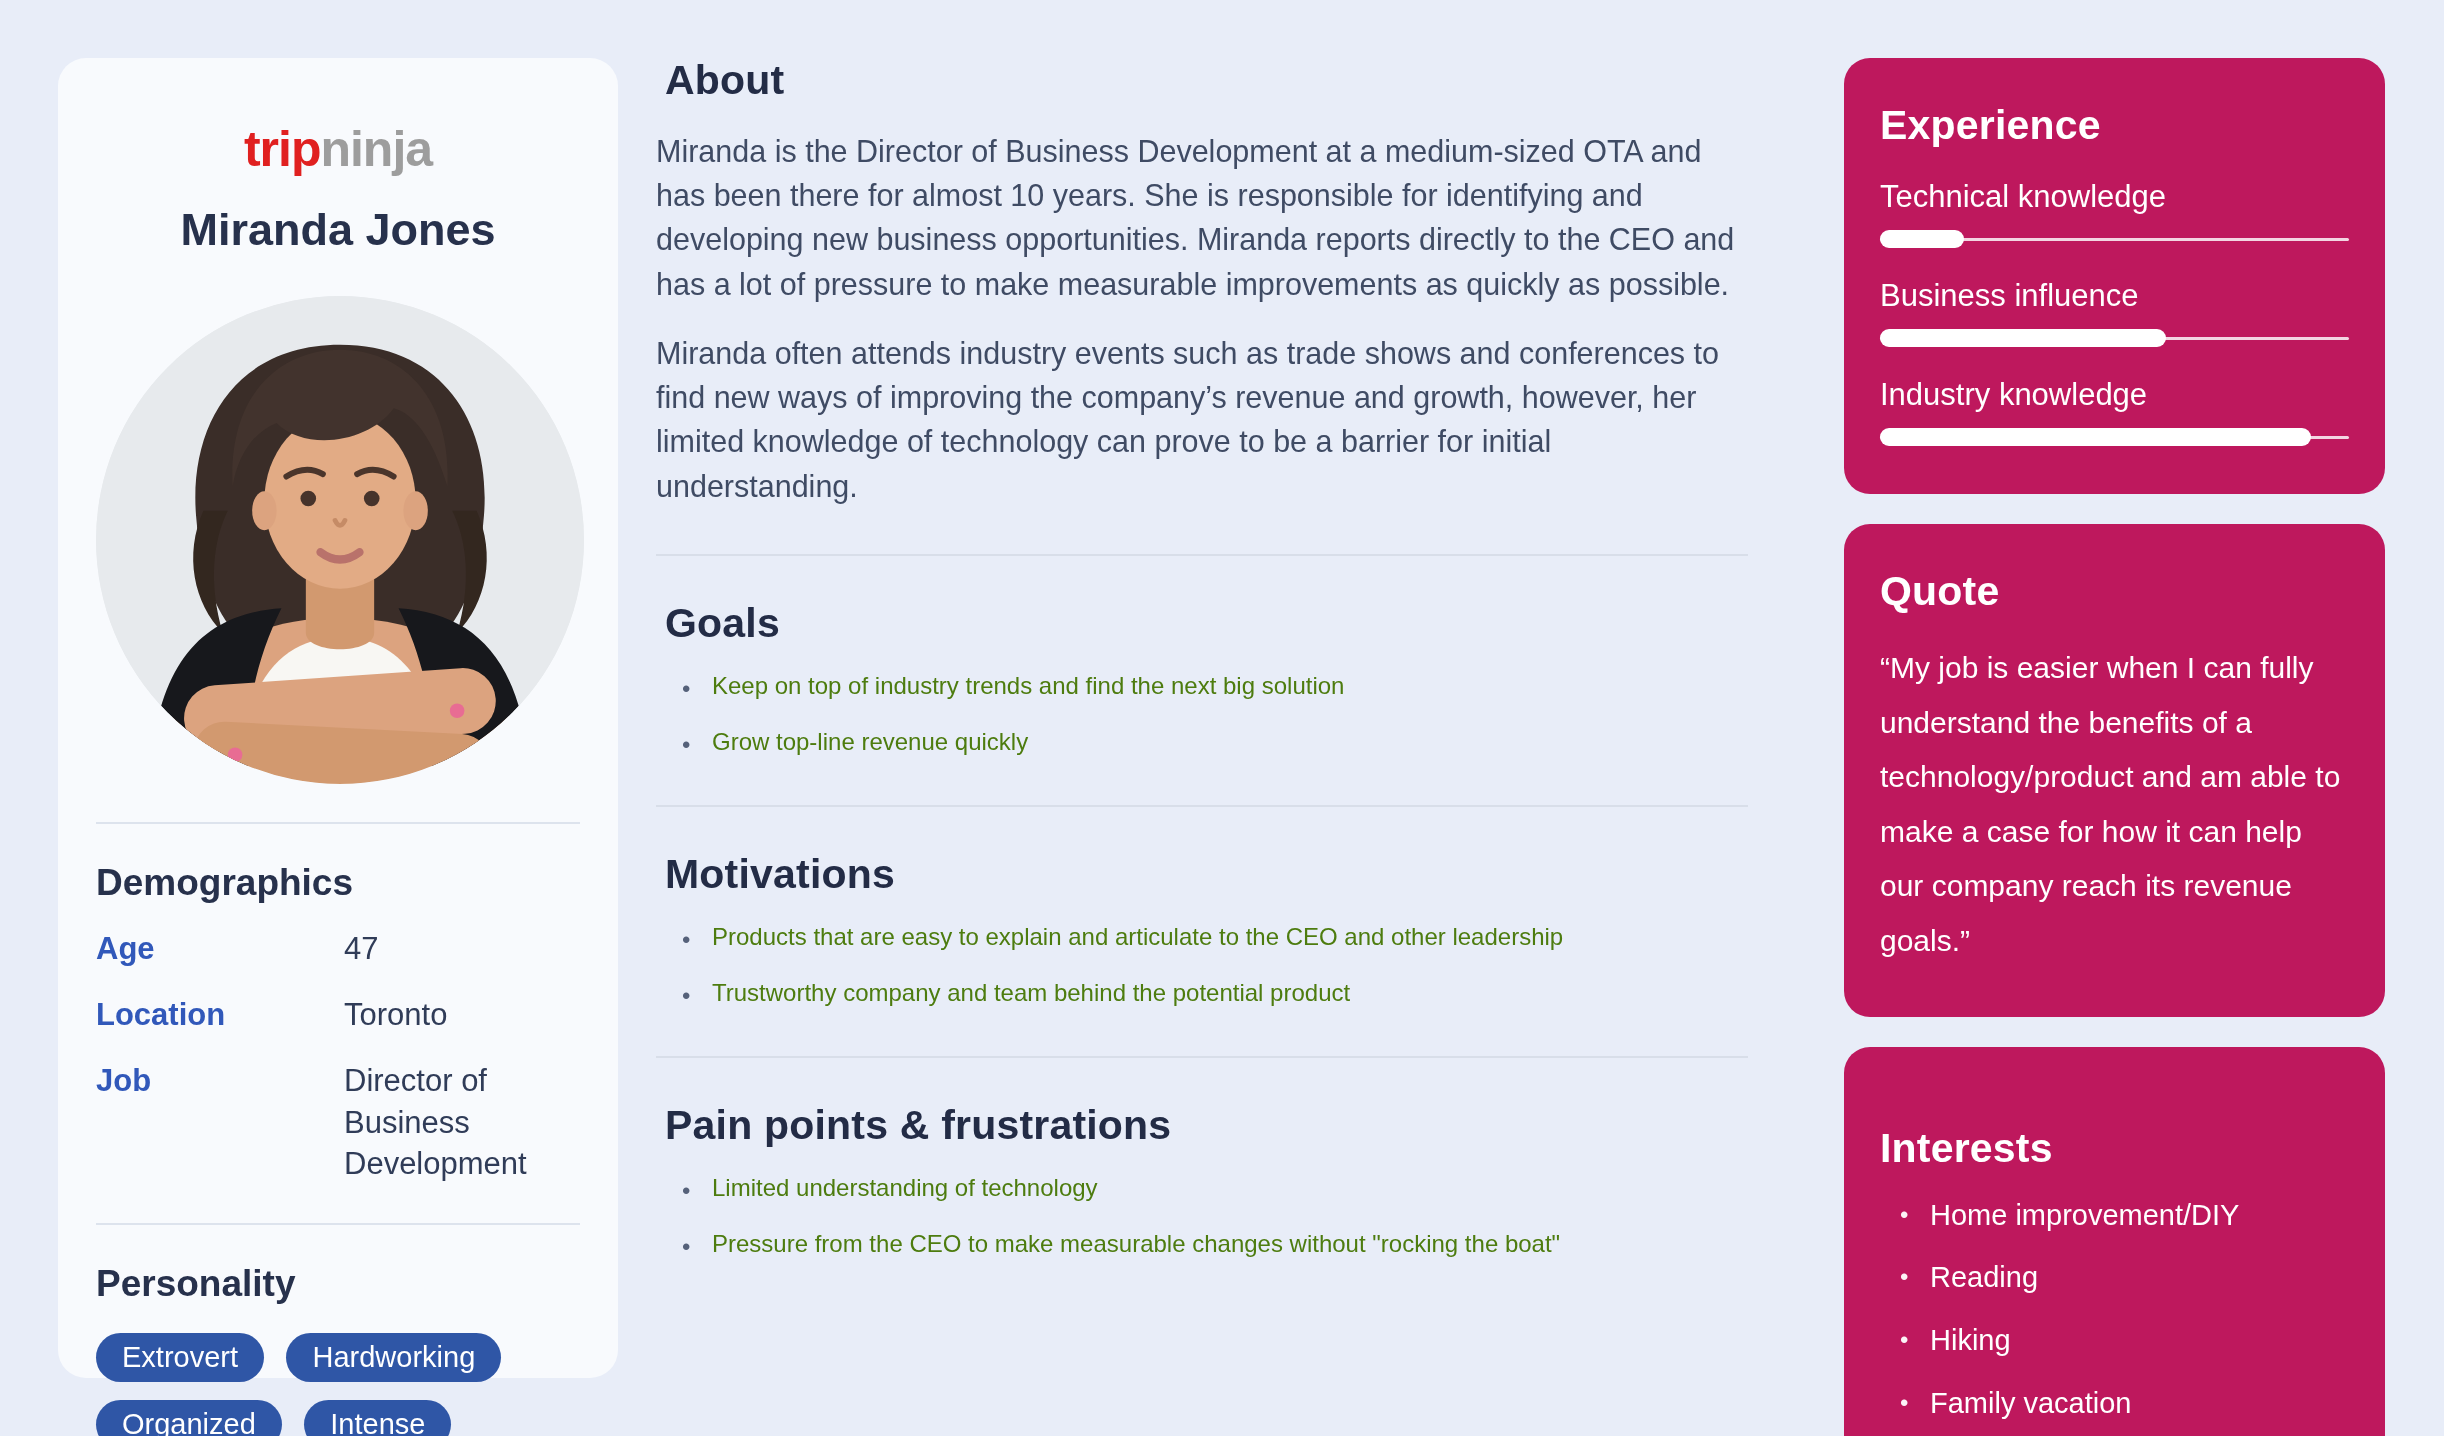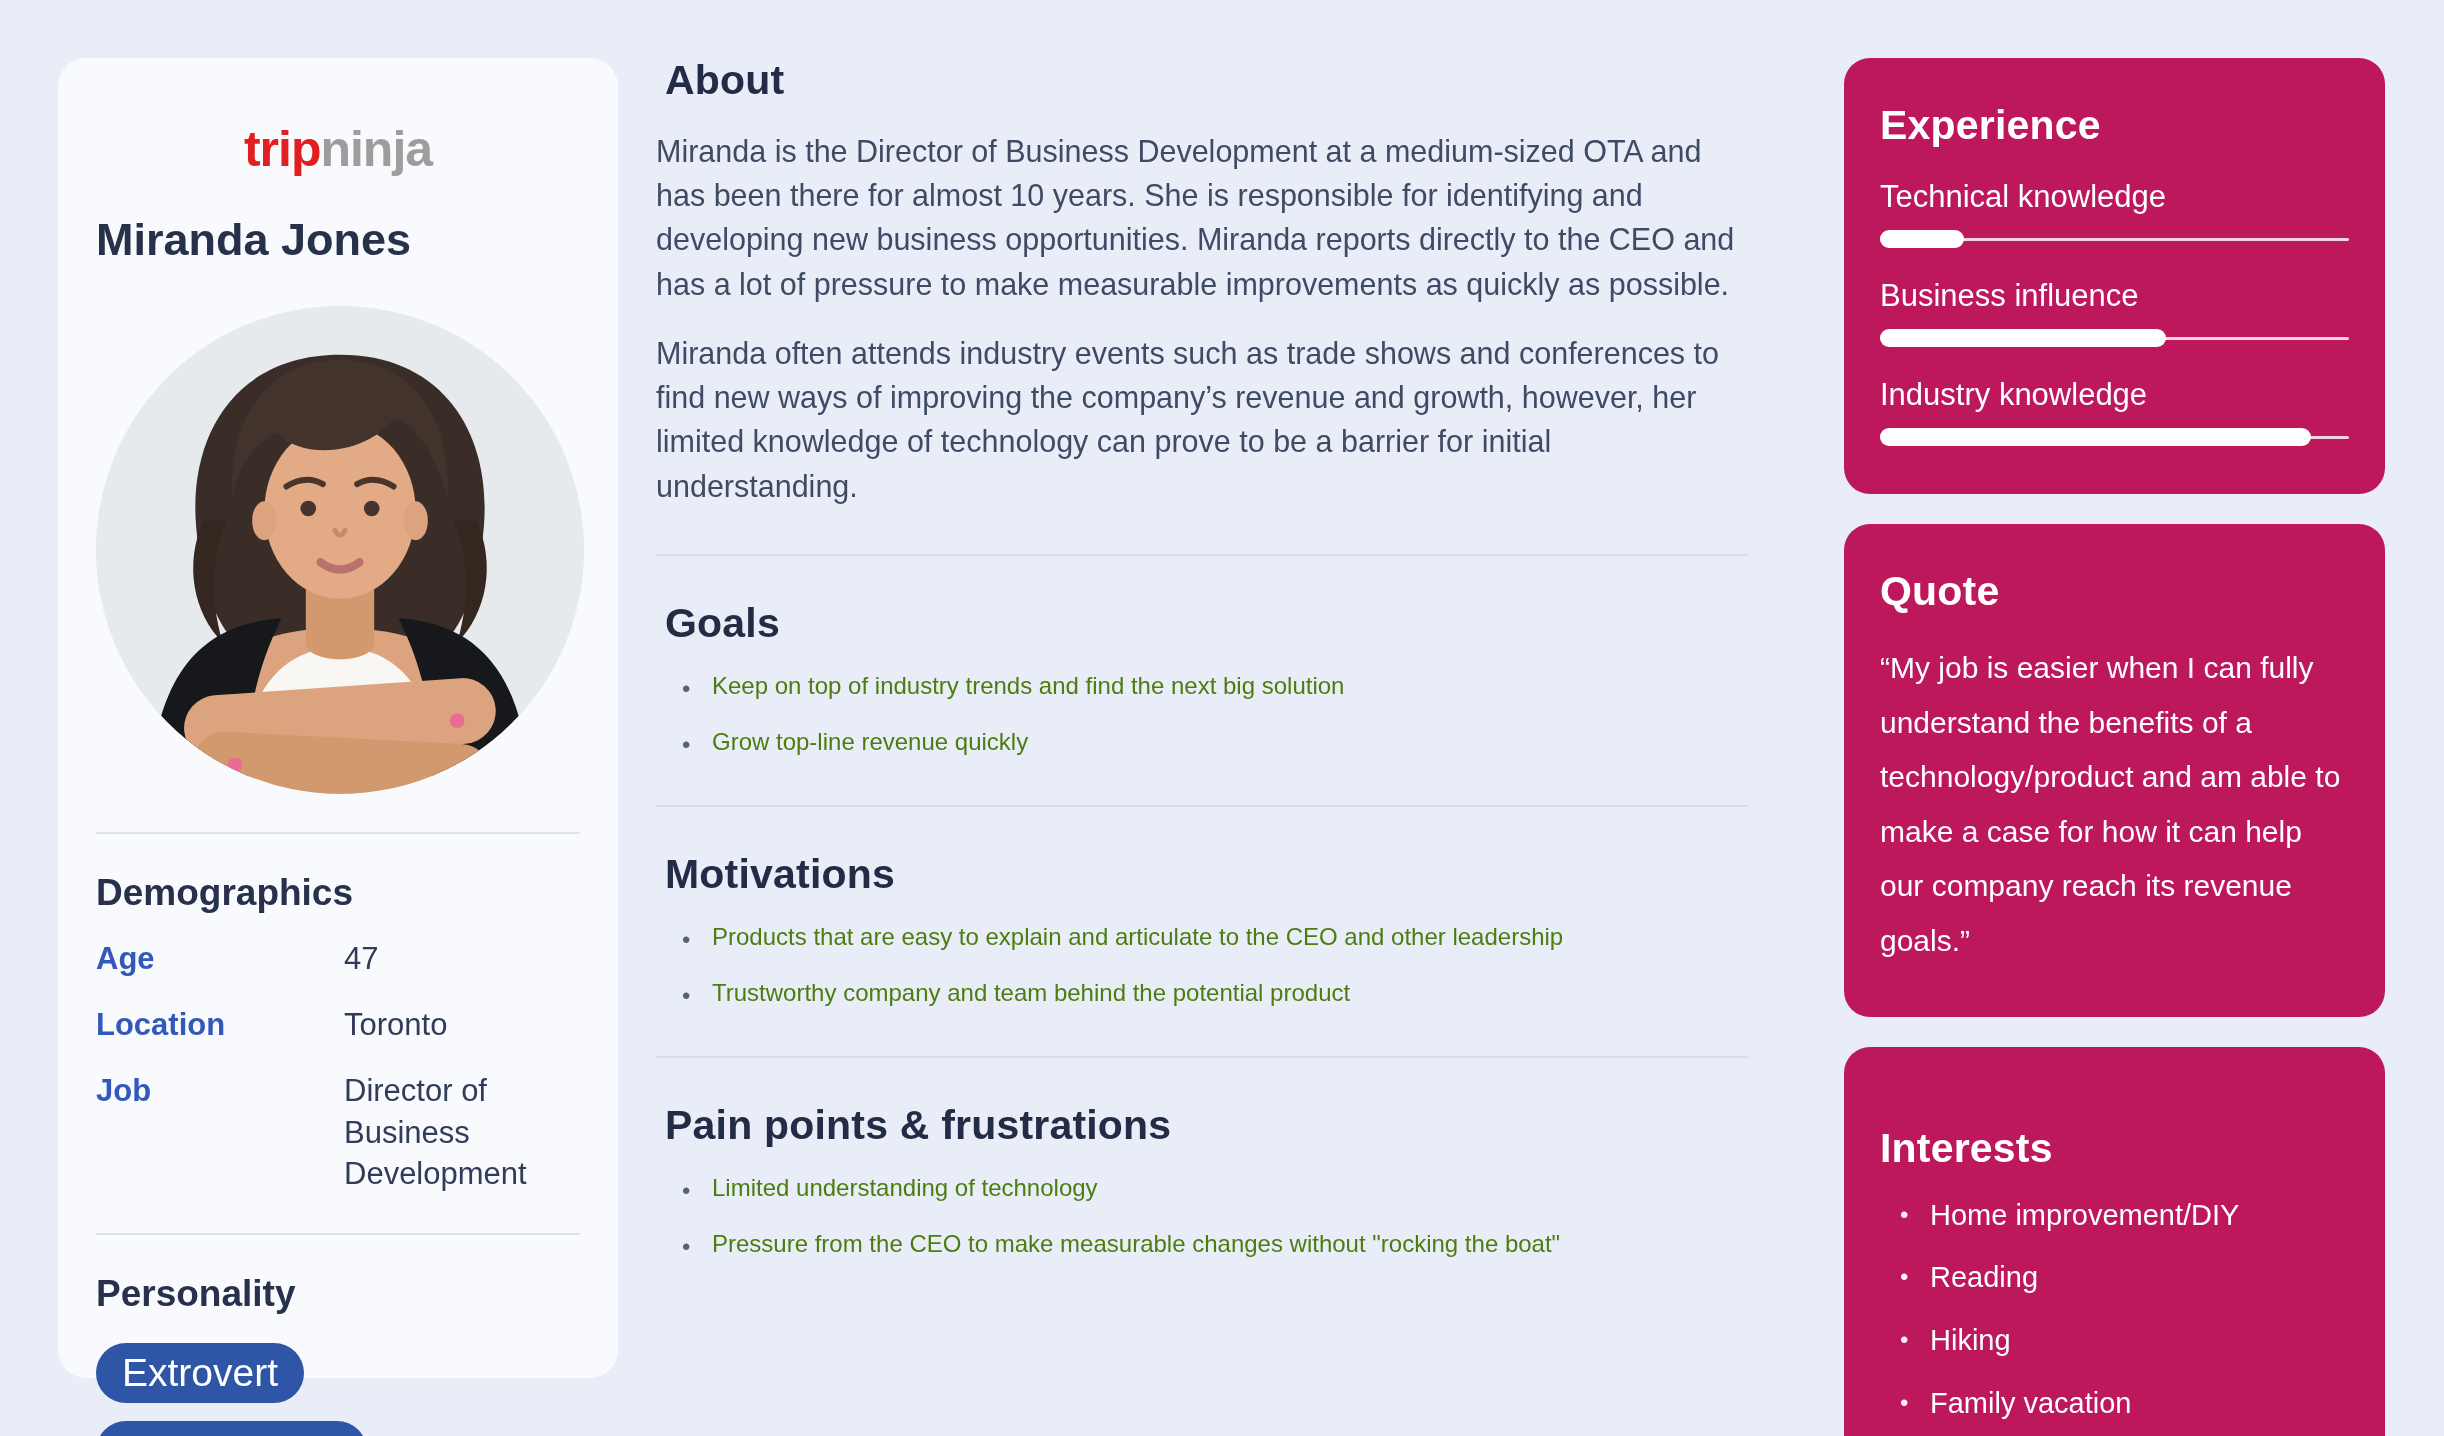--- a/index.html
+++ b/index.html
@@ -9,34 +9,34 @@
     background:#E8EDF8;font-family:"Liberation Sans",sans-serif;color:#3F4B64;
   }
   
   .profile-card{
     position:absolute;left:58px;top:58px;width:560px;height:1320px;
     background:#F8FAFD;border-radius:28px;padding:40px 38px;
   }
   .logo{ text-align:center;margin-top:22px;font-size:50px;font-weight:700;letter-spacing:-1px;}
   .logo-trip{color:#E02020;}
   .logo-ninja{color:#9D9D9D;}
-  .profile-name{text-align:left;margin-top:36px;font-size:45px;font-weight:700;color:#27314C;}
+  .profile-name{text-align:center;margin-top:26px;font-size:45px;font-weight:700;color:#27314C;}
   .photo{
     width:488px;height:488px;border-radius:50%;margin:40px auto 0;
     overflow:hidden;background:#E7EAED;
   }
   .photo svg{display:block;width:100%;height:100%;}
   .hdiv{border:none;border-top:2px solid #DDE3ED;margin:38px 0 0;}
   .block-title{font-size:37px;font-weight:700;color:#27314C;margin-top:38px;}
   .demo-row{display:flex;margin-top:24px;font-size:31px;line-height:1.35;}
   .demo-label{width:248px;flex:none;color:#3158BA;font-weight:700;}
   .demo-value{flex:1;color:#303C58;}
   .pills{margin-top:10px;}
   .pill{
-    display:inline-block;background:#2F56A6;color:#FFFFFF;font-size:39px;
+    display:inline-block;background:#2F56A6;color:#FFFFFF;font-size:29px;
     padding:8px 26px;border-radius:999px;margin:18px 18px 0 0;
   }
   
   .main{position:absolute;left:656px;top:48px;width:1092px;}
   .sec-title{font-size:41px;font-weight:700;color:#232C46;margin:9px;letter-spacing:.2px;}
   .para{font-size:30.5px;color:#3F4B64;line-height:1.45;margin:25px 0 0;}
   .mid-div{border:none;border-top:2px solid #D8DEE9;margin:46px 0 44px;}
   .blist{list-style:none;margin:10px 0 0;padding:0;}
   .blist li{
     position:relative;padding-left:56px;margin-top:22px;

